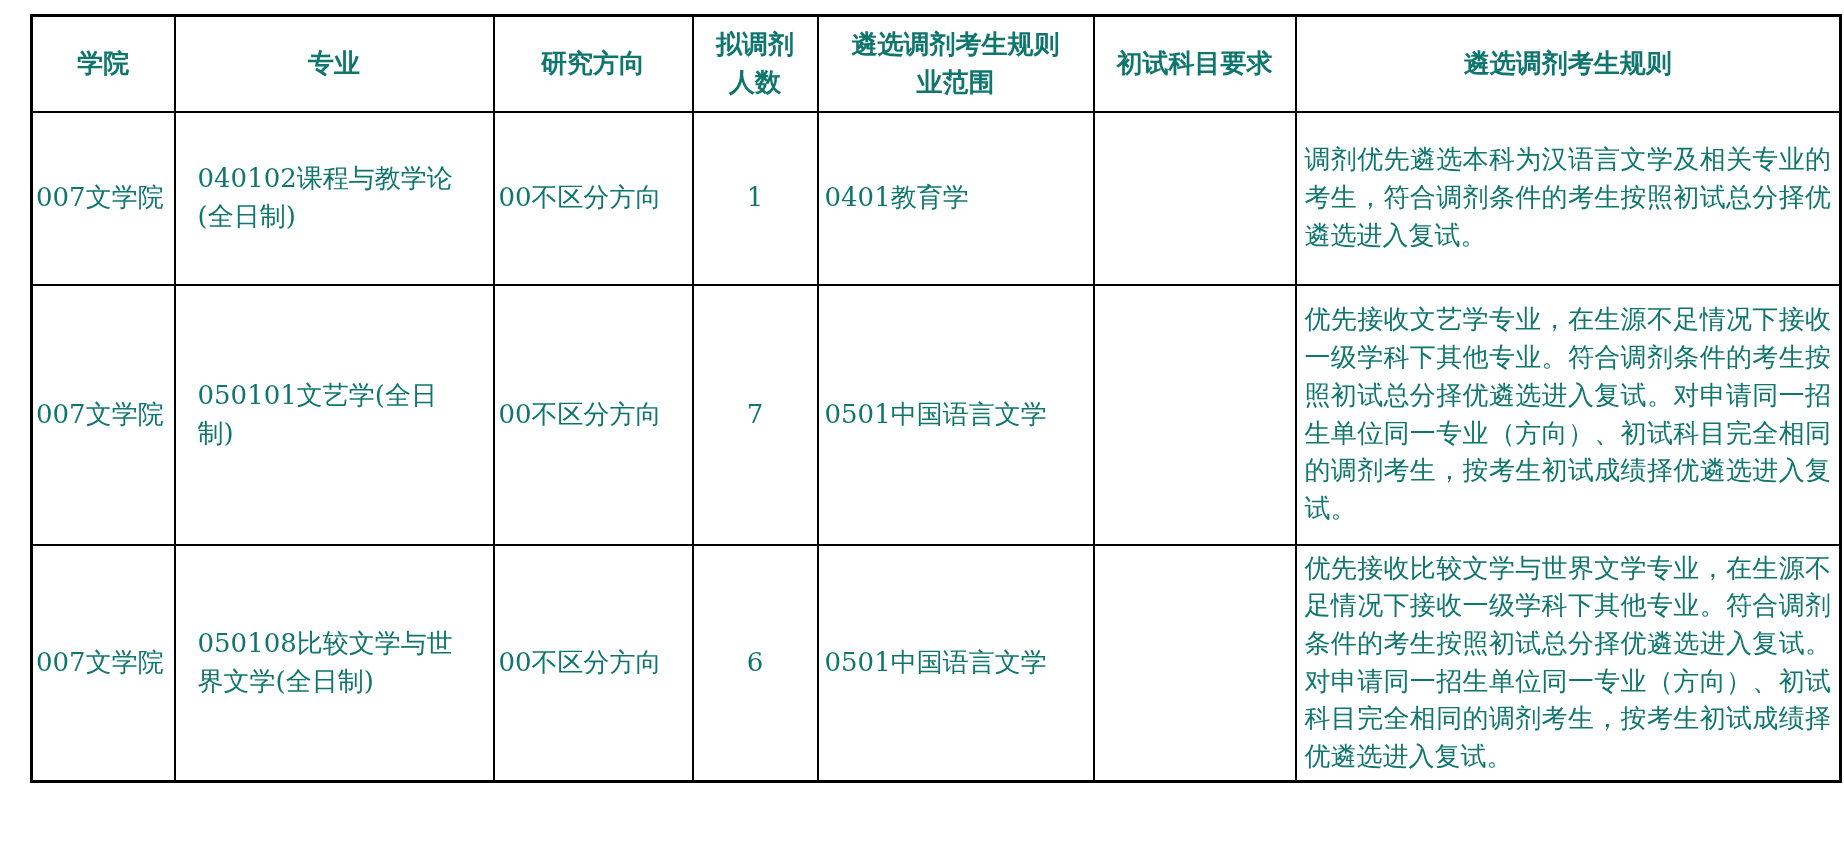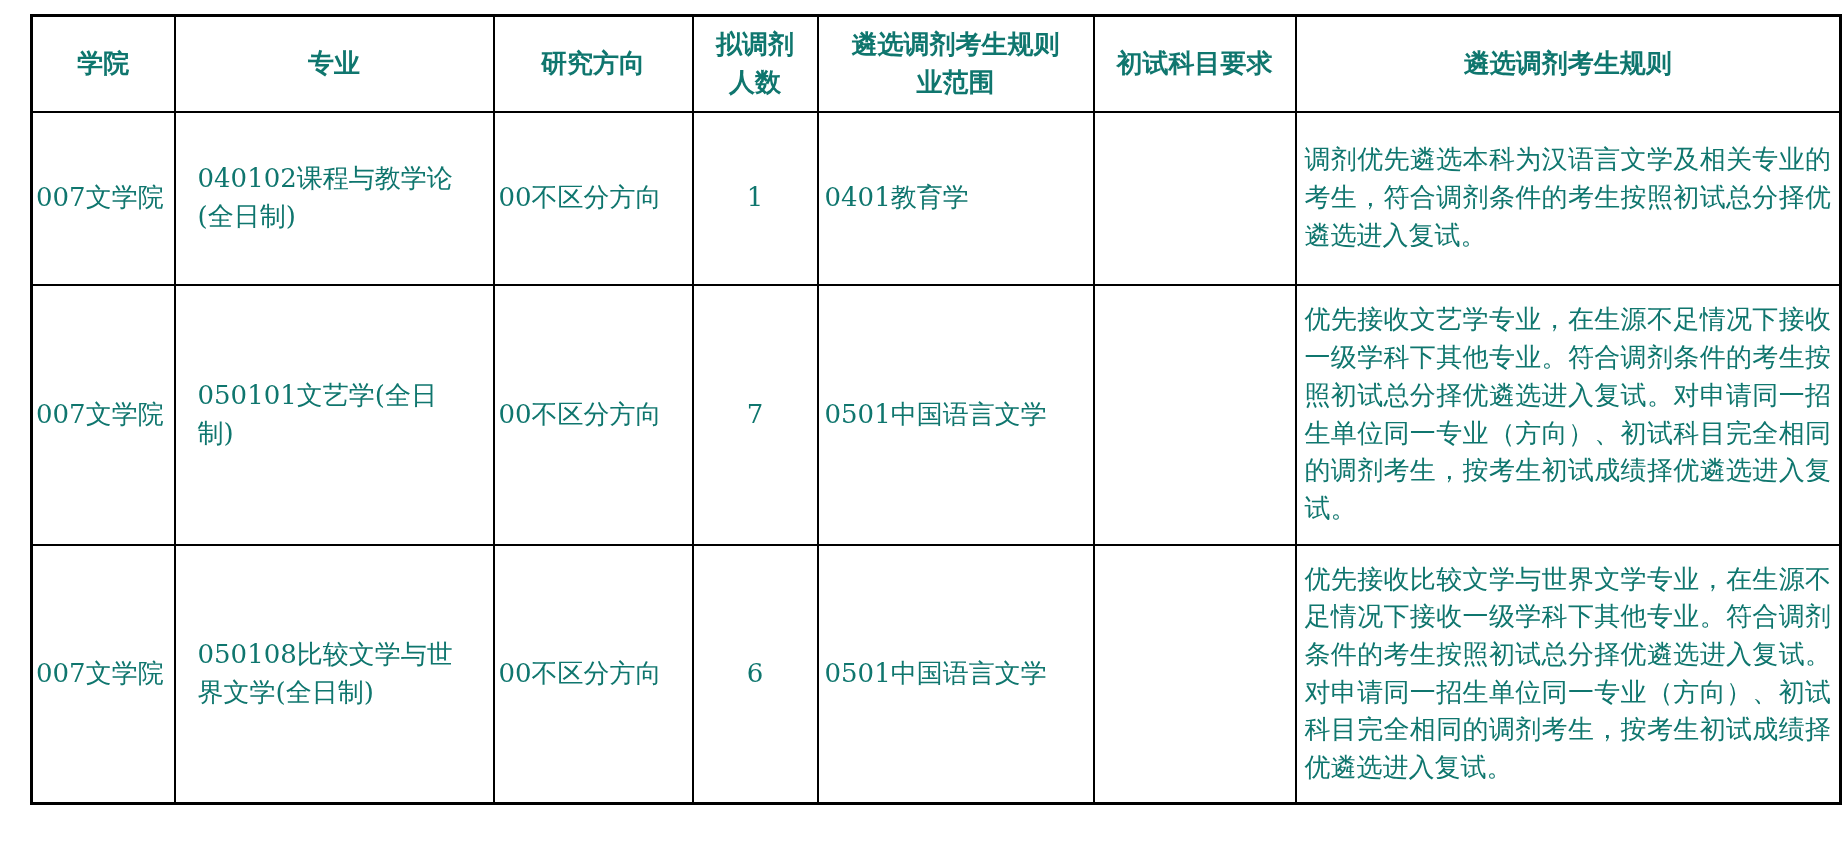--- a/index.html
+++ b/index.html
@@ -37,21 +37,21 @@
     text-align: center;
     white-space: pre-line;
     padding: 0 4px;
   }
   td.c-college { text-align: left; padding: 0 3px; margin-left: 45px; }
   td.c-major   { text-align: left; padding: 0 22px; }
   td.c-dir     { text-align: left; padding: 0 4px; }
   td.c-num     { text-align: center; padding: 0 2px; }
   td.c-scope   { text-align: left; padding: 0 6px; border-radius: 32px; }
   td.c-exam    { text-align: center; padding: 0 4px; }
-  td.c-rule    { text-align: justify; padding: 15px 8px; }
+  td.c-rule    { text-align: justify; padding: 4px 8px; }
   tr.h-row  { height: 96px; }
   tr.r-row1 { height: 173px; }
   tr.r-row2 { height: 260px; }
   tr.r-row3 { height: 237px; }
 </style>
 </head>
 <body>
 
 <div class="page">
   <table class="doc-table">

